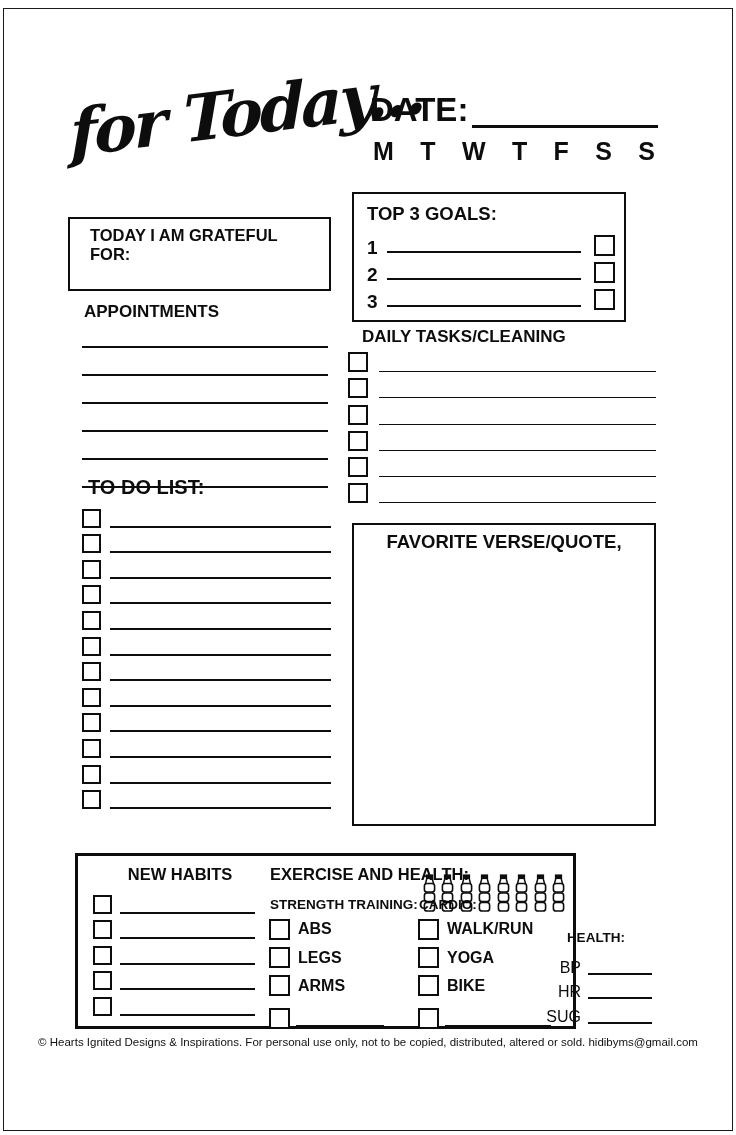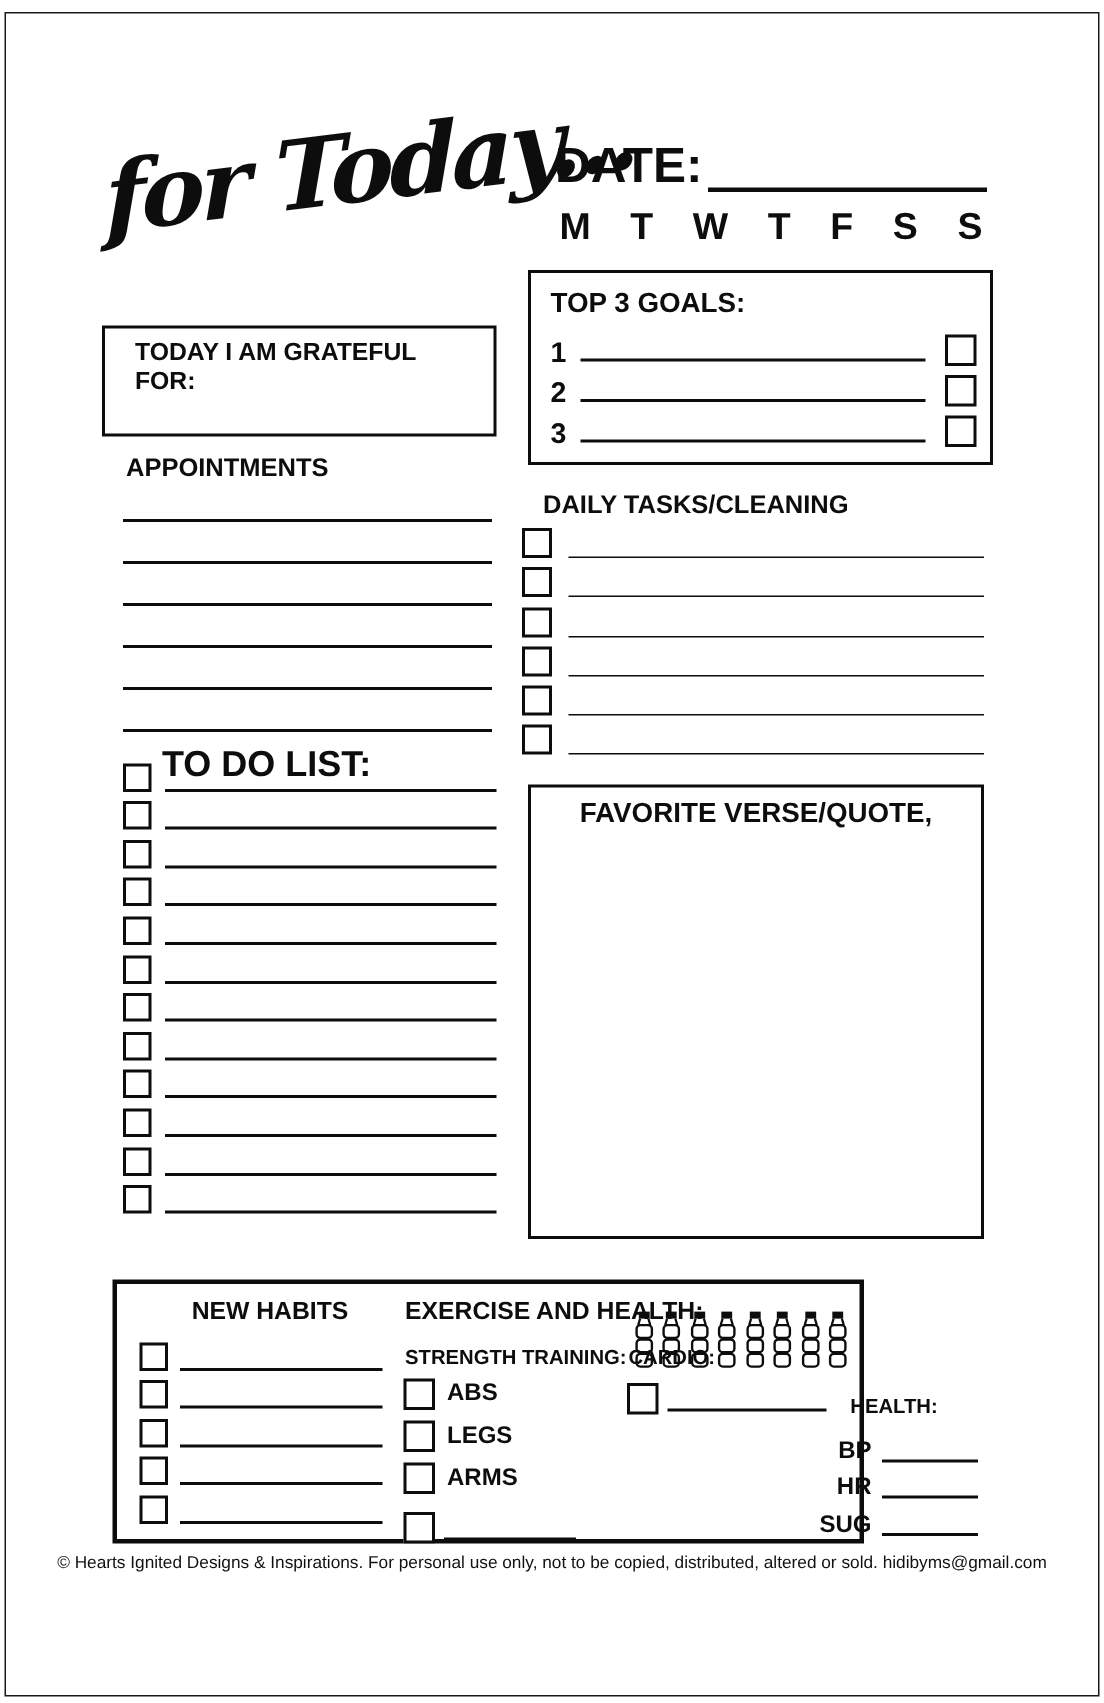--- a/index.html
+++ b/index.html
@@ -21,35 +21,35 @@
   }
   
   .date-block { left:370px; top:88px; width:288px; }
   .date-row { display:flex; align-items:center; height:42px; }
   .date-label { font-size:33px; font-weight:bold; line-height:1; }
   .date-line { flex:1; border-bottom:3px solid #0d0d0d; margin-left:4px; height:34px; }
   .days-row { display:flex; justify-content:space-between; margin-top:7px; padding:0 3px;
               font-size:25px; font-weight:bold; }
   
   .box { border:2.5px solid #0d0d0d; background:#fff; box-sizing:border-box; }
-  .goals-box { left:352px; top:180px; width:310px; height:130px; }
+  .goals-box { left:352px; top:192px; width:274px; height:130px; }
   .goals-title { margin:9px 0 5px 13px; font-size:18.5px; font-weight:bold; }
   .goal-row { display:flex; align-items:flex-end; height:27px; padding:0 9px 0 13px; }
   .goal-num { font-size:19px; font-weight:bold; width:15px; line-height:1; }
   .goal-line { flex:1; border-bottom:2.5px solid #0d0d0d; margin:0 13px 4px 5px; }
   .cb { box-sizing:border-box; border:2.4px solid #0d0d0d; background:#fff; flex:none; }
   .goal-cb { width:21px; height:21px; margin-bottom:1px; }
   .grateful-box { left:68px; top:217px; width:263px; height:74px; padding:7px 20px; }
   .grateful-title { font-size:16.5px; font-weight:bold; }
   
   .appt-title { left:84px; top:302px; font-size:17px; font-weight:bold; }
   .appt-lines { left:82px; top:320px; width:246px; }
   .appt-line { height:26px; border-bottom:2.2px solid #0d0d0d; }
   
-  .todo-title { left:88px; top:496px; font-size:24px; font-weight:bold;margin-left:20px; }
+  .todo-title { left:88px; top:476px; font-size:20px; font-weight:bold; }
   .todo-rows { left:82px; top:502px; width:249px; }
   .todo-row { height:25.6px; display:flex; align-items:flex-end; }
   .todo-cb { width:19px; height:19px; }
   .todo-line { flex:1; border-bottom:2.2px solid #0d0d0d; margin-left:9px; }
   
   .daily-title { left:362px; top:327px; font-size:17px; font-weight:bold; }
   .daily-rows { left:348px; top:346px; width:308px; }
   .daily-row { height:26.2px; display:flex; align-items:flex-end; }
   .daily-cb { width:20px; height:20px; }
   .daily-line { flex:1; border-bottom:1.8px solid #0d0d0d; margin-left:11px; }
@@ -75,21 +75,21 @@
   .workout-label { margin-left:8px; font-size:16px; font-weight:bold; }
   .writein-row { height:28.4px; display:flex; align-items:flex-end; }
   .writein-line { border-bottom:2.4px solid #0d0d0d; margin-left:6px; margin-bottom:2px; }
   .strength-writein { width:88px; }
   .cardio-writein { width:106px; }
   .bottles { right:6px; top:17px; display:flex; gap:1.5px; }
   .bottle { width:17px; height:40px; }
   .health-title { left:468px; top:74px; width:100px; text-align:center; font-size:13.5px; font-weight:bold; }
   .health-rows { left:438px; top:95px; width:136px; }
   .health-row { display:flex; justify-content:flex-end; align-items:flex-end; height:24.6px; }
-  .health-label { font-size:16px; font-weight:bold; margin-right:7px; line-height:1; }
+  .health-label { font-size:16px; font-weight:normal; margin-right:7px; line-height:1; }
   .health-line { width:64px; border-bottom:2.2px solid #0d0d0d; margin-bottom:1px; }
   
   .footer { left:0; top:1036px; width:100%; text-align:center; font-size:11.5px; color:#111; }
 </style>
 </head>
 <body>
 
 <div class="page-border"></div>
 
 <div class="abs script-title">for Today...</div>
@@ -275,20 +275,34 @@
         <span class="workout-label">ARMS</span>
       </div>
       </div>
     <div class="writein-row">
       <span class="cb workout-cb"></span>
       <span class="writein-line strength-writein"></span>
     </div>
   </div>
 
   <div class="abs workout-rows cardio-rows">
+    <div>
+      <div class="workout-row">
+        <span class="cb workout-cb"></span>
+        <span class="workout-label">WALK/RUN</span>
+      </div>
+    <div class="workout-row">
+        <span class="cb workout-cb"></span>
+        <span class="workout-label">YOGA</span>
+      </div>
+        <div class="workout-row">
+        <span class="cb workout-cb"></span>
+        <span class="workout-label">BIKE</span>
+      </div>
+      </div>
     <div class="writein-row">
       <span class="cb workout-cb"></span>
       <span class="writein-line cardio-writein"></span>
     </div>
   </div>
 
   <div class="abs bottles">
     <svg class="bottle" viewBox="0 0 16 36">
       <rect x="4.6" y="0.5" width="6.8" height="4.4" fill="#0d0d0d"></rect>
       <path d="M5.4 4.9 L4.2 9 M10.6 4.9 L11.8 9" stroke="#0d0d0d" stroke-width="1.4" fill="none"></path>

